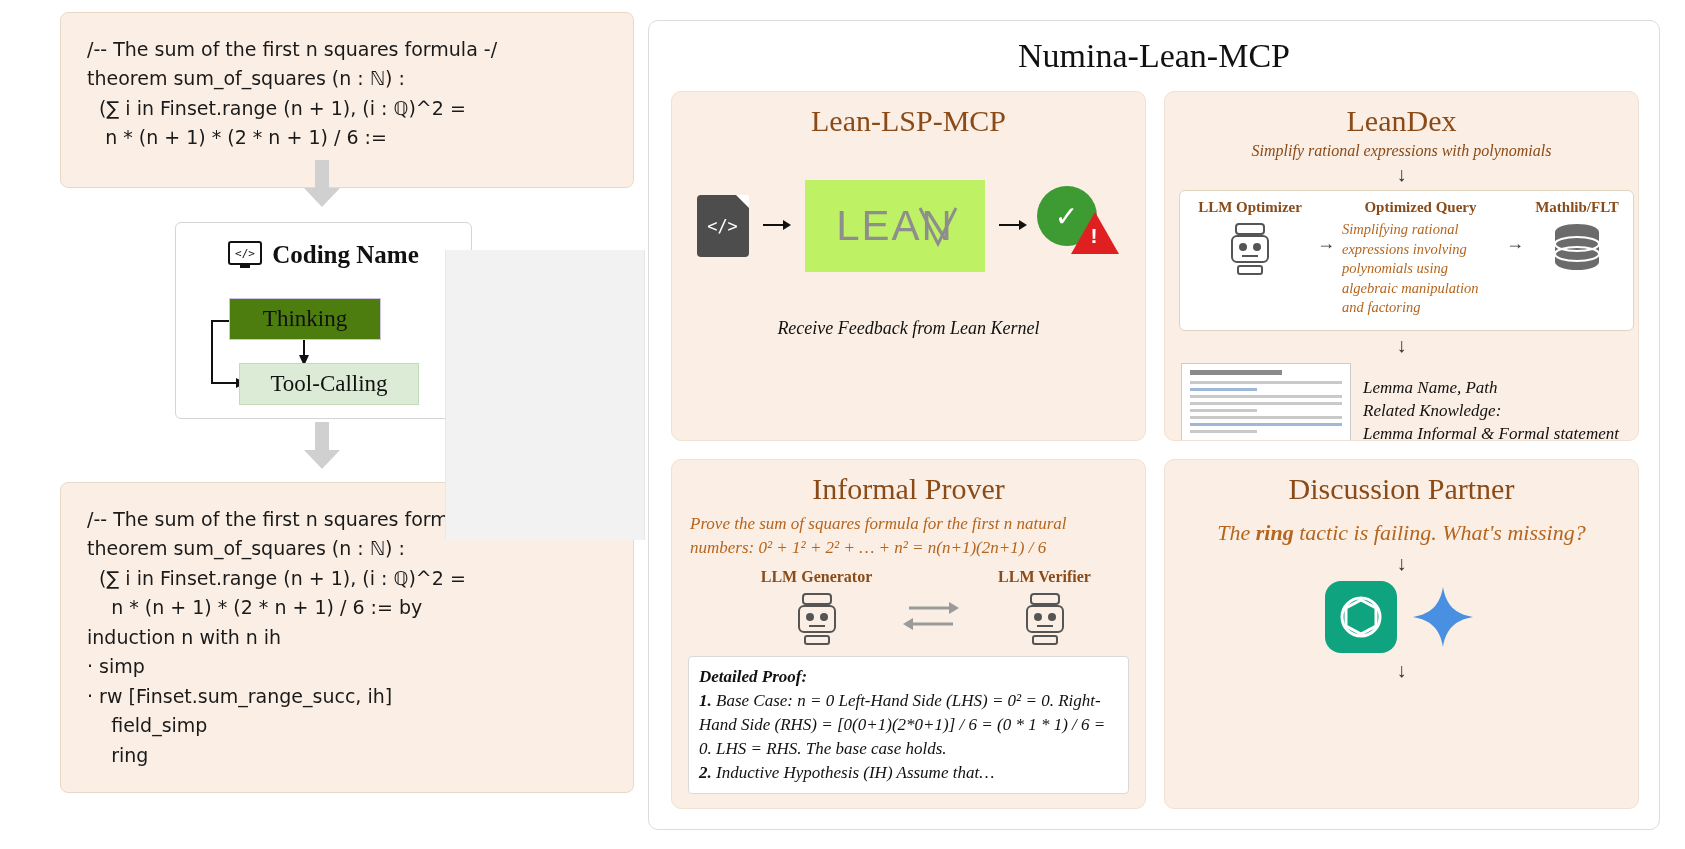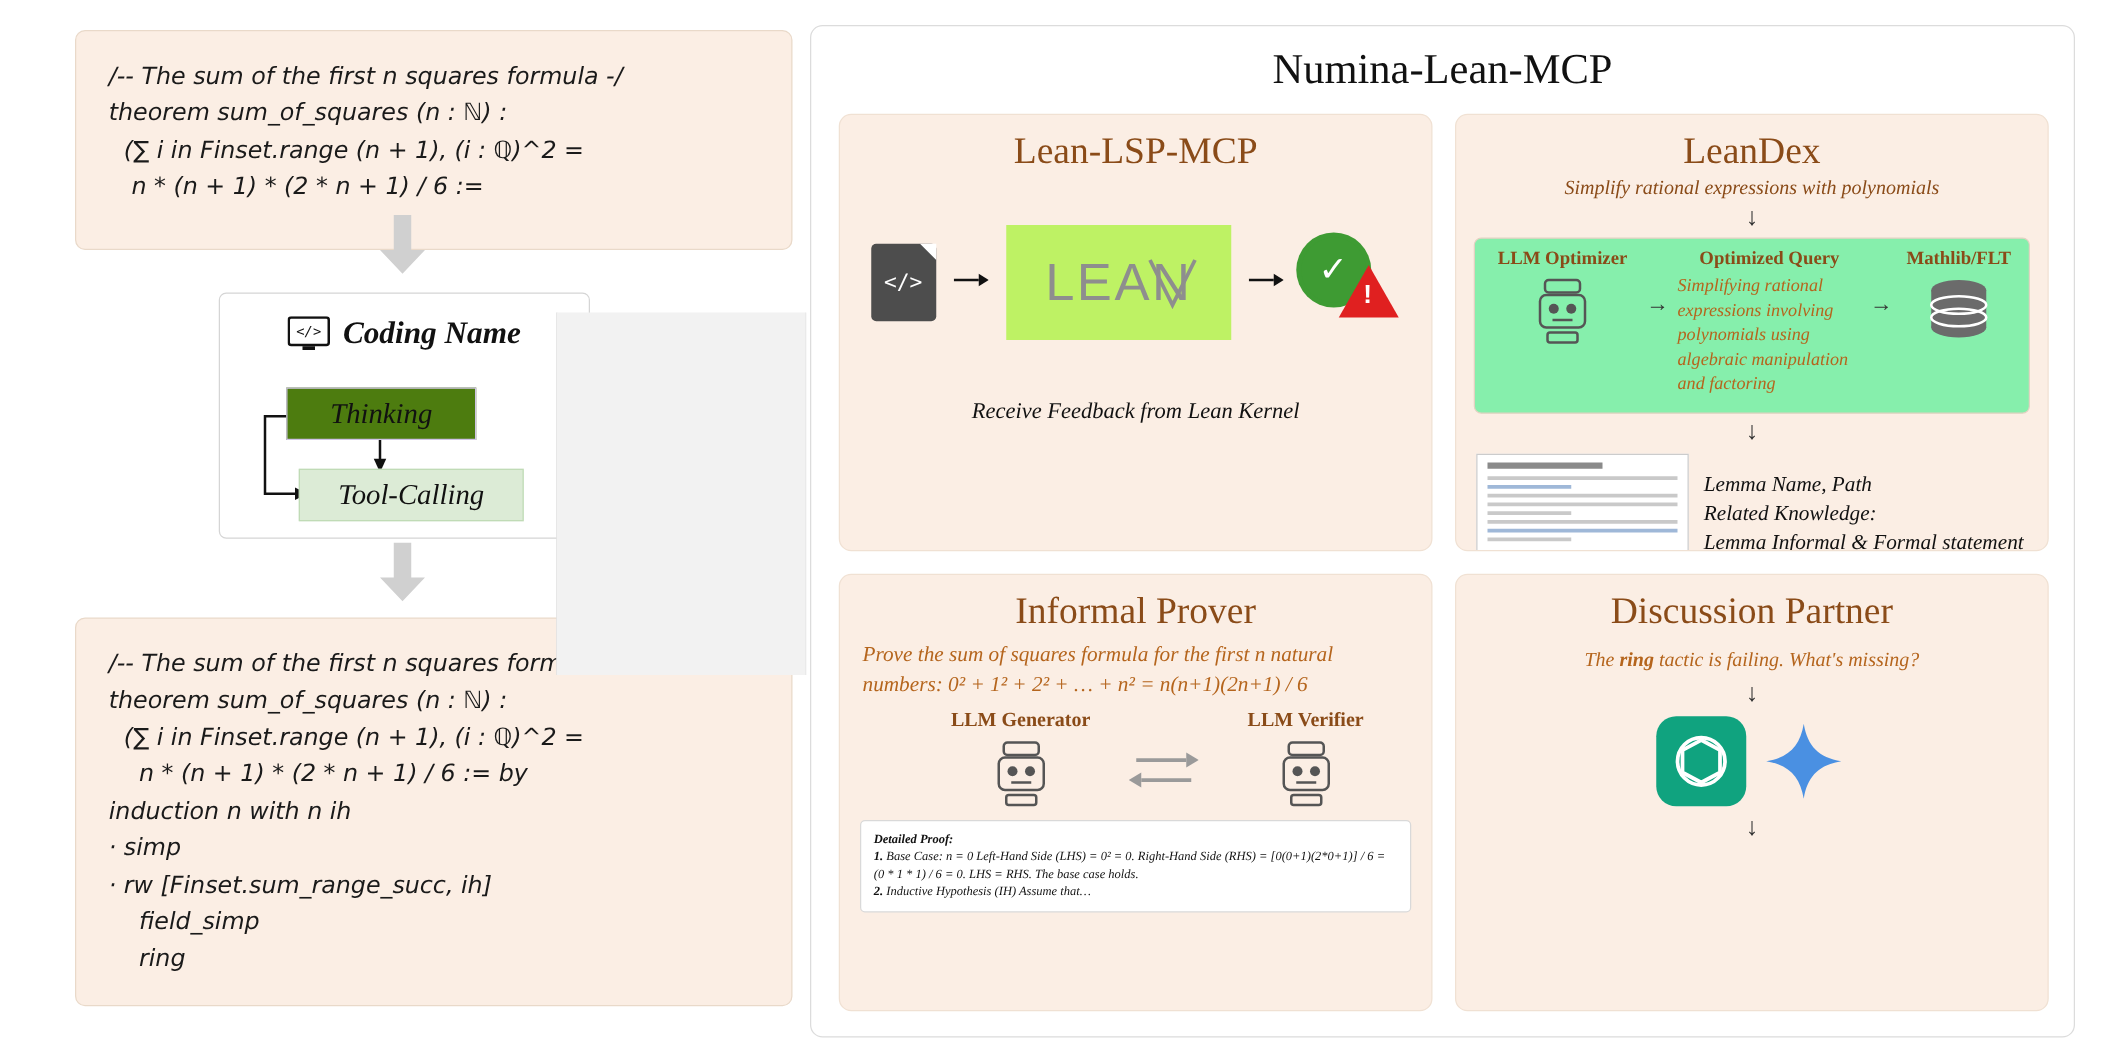--- a/index.html
+++ b/index.html
@@ -17,24 +17,23 @@
   .page {
     position: relative;
     width: 1685px;
     height: 849px;
   }
 
   
   .left-col {
     position: absolute;
     left: 60px;
-    top: 24px;
+    top: 12px;
     width: 575px;
     height: 800px;
-    font-style: italic;
   }
   .code-card {
     background: #fbeee4;
     border: 1px solid #e9d9c9;
     border-radius: 8px;
     padding: 22px 26px;
     font-family: "DejaVu Sans", sans-serif;
     font-size: 19px;
     line-height: 1.55;
     color: #1a1a1a;
@@ -245,23 +244,23 @@
 
   
   .ld-arrow {
     text-align: center;
     font-size: 20px;
     color: #333;
     line-height: 1;
     margin: 4px 0;
   }
   .ld-inner {
-    margin: 6px 14px 0 14px;
+    margin: 6px 4px 0 14px;
     border: 1px solid #e2d2c2;
-    background: #86efac;
+    background: #ffffff;
     border-radius: 6px;
     padding: 8px 10px 12px 10px;
     display: grid;
     grid-template-columns: 120px 24px auto 24px 92px;
     align-items: start;
     column-gap: 4px;
   }
   .ld-col-title {
     text-align: center;
     font-weight: bold;
@@ -345,31 +344,31 @@
     text-align: center;
     line-height: 1.05;
   }
   .proof-box {
     margin: 10px 16px 0 16px;
     background: #fff;
     border: 1px solid #d9d9d9;
     border-radius: 4px;
     padding: 8px 10px;
     font-style: italic;
-    font-size: 10px;
+    font-size: 17px;
     line-height: 1.42;
     color: #111;
   }
   .proof-box b { font-style: italic; }
 
   
   .dp-question {
     text-align: center;
     font-style: italic;
-    font-size: 16px;
+    font-size: 22px;
     color: #b5651d;
     margin-top: 14px;
   }
   .dp-arrow { text-align: center; font-size: 20px; color: #333; margin: 6px 0; }
   .dp-logos {
     display: flex;
     justify-content: center;
     align-items: center;
     gap: 10px;
     margin-top: 4px;

